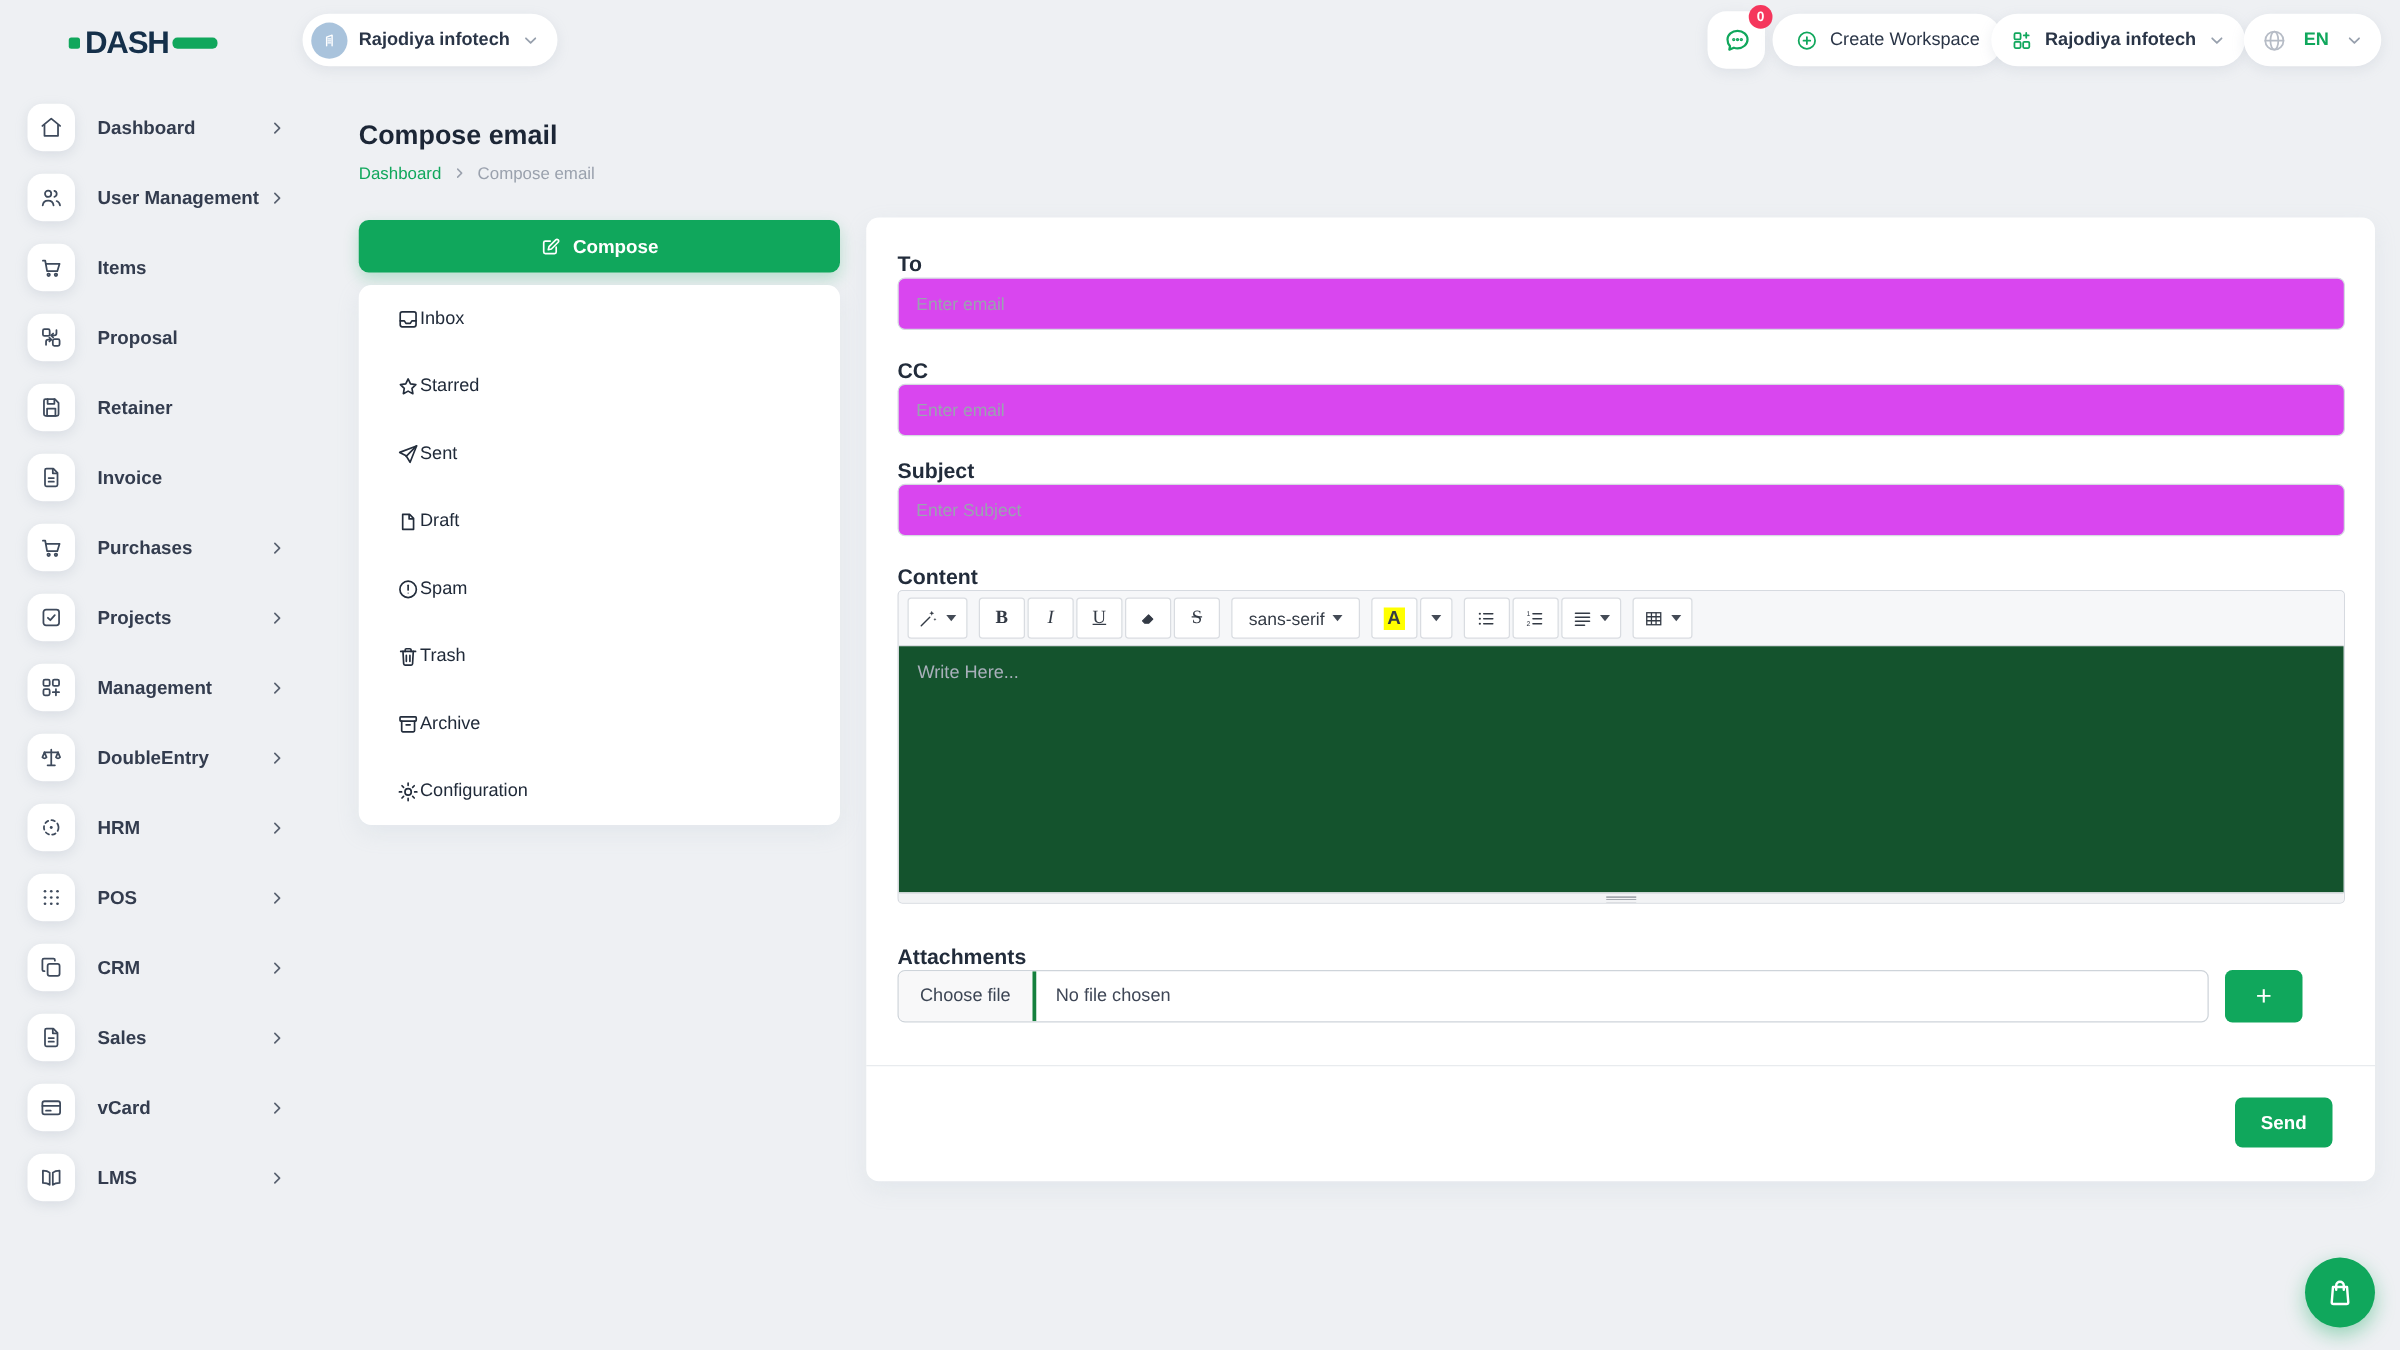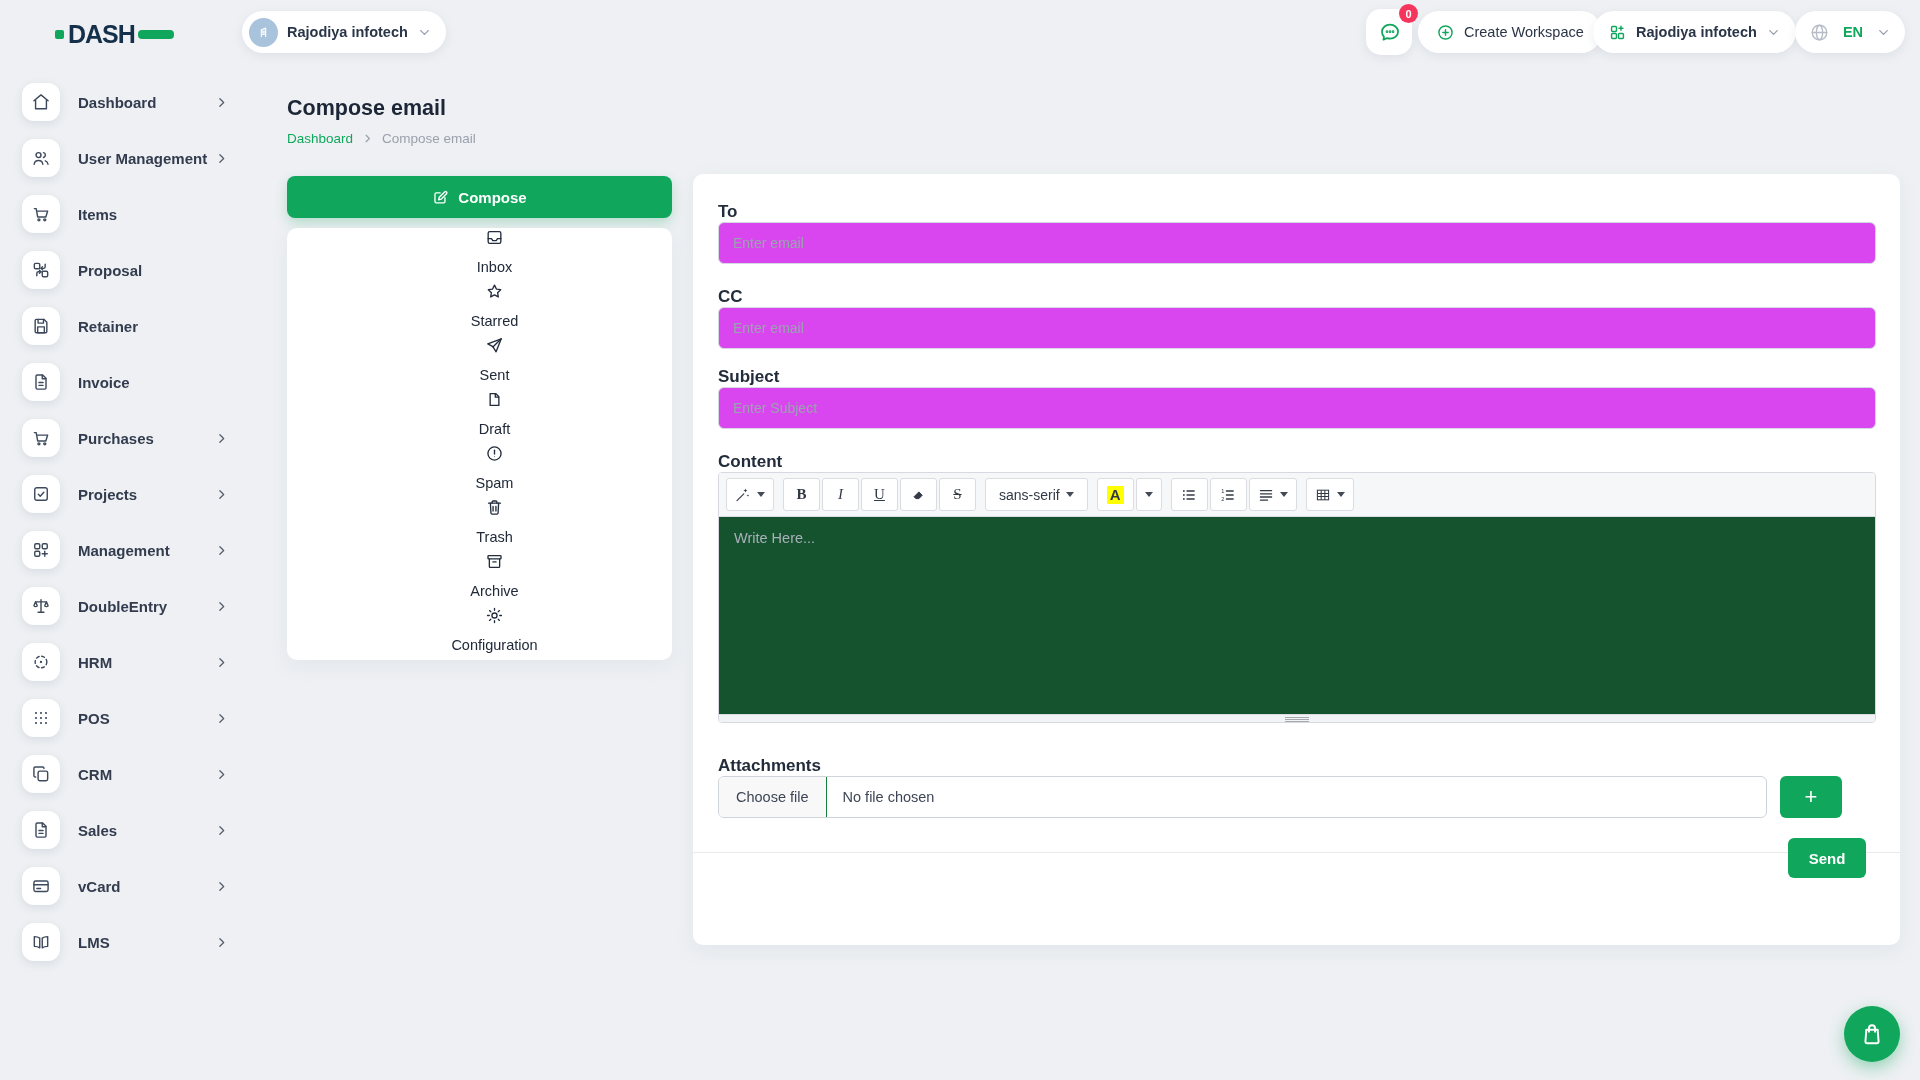--- a/index.html
+++ b/index.html
@@ -54,22 +54,22 @@
   .breadcrumb { left:287px; top:131px; display:flex; align-items:center; gap:9px; font-size:13.5px; }
   .bc-link { color:#10a75c; cursor:pointer; }
   .bc-cur { color:#9aa1ad; }
 
   
   .compose-btn { left:287px; top:176px; width:385px; height:42px; border-radius:8px; background:#10a75c; color:#fff;
                  display:flex; align-items:center; justify-content:center; gap:9px; font-size:15px; font-weight:600;
                  border:none; cursor:pointer; box-shadow:0 5px 12px rgba(16,167,92,.25); }
   .folders-card { left:287px; top:228px; width:385px; height:432px; background:#fff; border-radius:10px;
                   box-shadow:0 6px 18px rgba(169,184,200,.16); padding-top:0; }
-  .folder-item { height:54px; display:flex; align-items:center; padding-left:30px; gap:12px; cursor:pointer;
-                 font-size:14.5px; font-weight:500; color:#202a39;flex-direction:column; }
+  .folder-item { height:54px; display:flex; align-items:center; padding-left:30px; gap:0; cursor:pointer;
+                 font-size:14.5px; font-weight:500; color:#202a39; }
   .folder-item svg { color:#232d3c; }
 
   
   .form-card { left:693px; top:174px; width:1207px; height:771px; background:#fff; border-radius:10px;
                box-shadow:0 6px 18px rgba(169,184,200,.16); }
   .f-label { position:absolute; left:25px; font-size:17px; font-weight:700; color:#222c3b; }
   .f-input { position:absolute; left:25px; width:1158px; height:42px; border:1px solid #d5dae1; border-radius:6px;
              padding:0 14px; font-size:14px; font-family:"Liberation Sans",sans-serif; color:#28303f; background:#d946ef; outline:none; }
   .f-input::placeholder { color:#9aa3b0; }
 
@@ -84,28 +84,28 @@
   .caret-dn { width:0; height:0; border-left:4px solid transparent; border-right:4px solid transparent; border-top:5px solid #444b56; }
   .tb-gap { margin-left:6px; }
   .hl-a { background:#ffff00; padding:0 3px; font-weight:700; font-size:15px; line-height:1.2; }
   .ed-area { height:197px; background:#14532d; padding:13px 15px; font-size:14.5px; color:#a9b0bb; cursor:text; }
   .ed-status { height:9px; background:#f2f3f5; border-top:1px solid #d9dce1; display:flex; align-items:center; justify-content:center; cursor:ns-resize; }
   .grip { width:24px; height:5px; background:repeating-linear-gradient(to bottom,#a5a9b0 0 1px,transparent 1px 2.2px); }
 
   
   .file-box { position:absolute; left:25px; top:602px; width:1049px; height:42px; border:1px solid #ced4da; border-radius:6px;
               display:flex; align-items:stretch; overflow:hidden; background:#fff; cursor:pointer; }
-  .file-choose { display:flex; align-items:center; padding:0 17px; background:#f8f8f9; border-right:1px solid #15803d;
+  .file-choose { display:flex; align-items:center; padding:0 17px; background:#f8f8f9; border-right:3px solid #15803d;
                  font-size:14.5px; color:#3c4554; }
   .file-none { display:flex; align-items:center; padding-left:16px; font-size:14.5px; color:#3e4656; }
   .plus-btn { position:absolute; left:1087px; top:602px; width:62px; height:42px; border-radius:6px; background:#10a75c;
               color:#fff; font-size:22px; font-weight:400; border:none; cursor:pointer; display:flex; align-items:center; justify-content:center; }
 
   .card-divider { position:absolute; left:0; top:678px; width:100%; height:1px; background:#e8ebee; }
-  .send-btn { position:absolute; left:1095px; top:664px; width:78px; height:40px; border-radius:6px; background:#10a75c;
+  .send-btn { position:absolute; left:1095px; top:704px; width:78px; height:40px; border-radius:6px; background:#10a75c;
               color:#fff; font-size:15px; font-weight:600; border:none; cursor:pointer; }
 
   
   .fab { left:1844px; top:1006px; width:56px; height:56px; border-radius:50%; background:#10a75c; border:none; cursor:pointer;
          display:flex; align-items:center; justify-content:center; color:#fff; box-shadow:0 6px 16px rgba(16,167,92,.4); }
 </style>
 </head>
 <body>
 
 <div class="abs logo">

